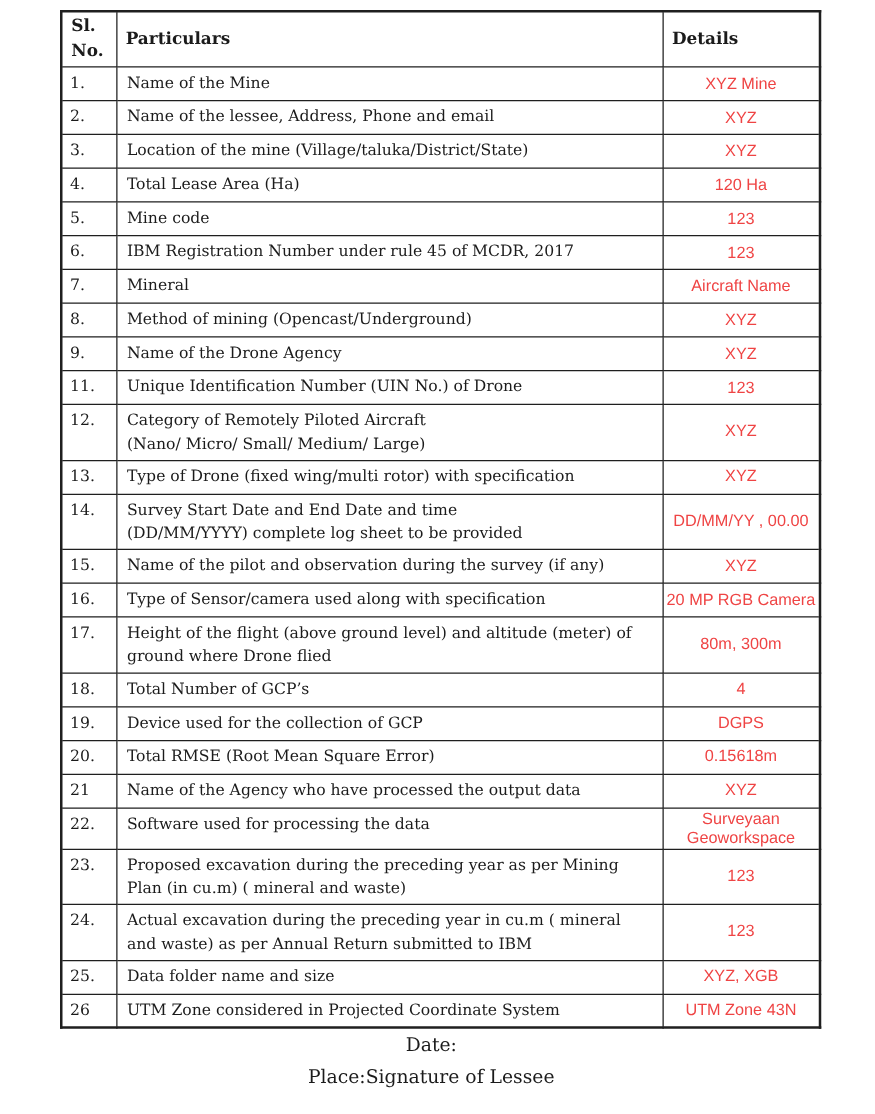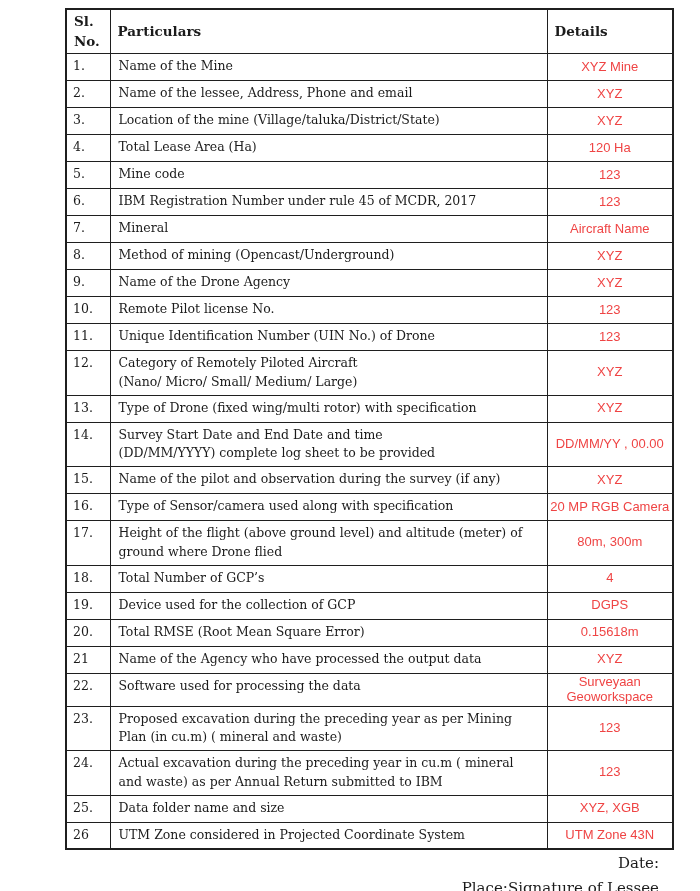--- a/index.html
+++ b/index.html
@@ -10,21 +10,20 @@
     height: 891px;
     font-family: "DejaVu Serif", serif;
     color: #1b1b1b;
     overflow: hidden;
   }
   .page {
     box-sizing: border-box;
     width: 621px;
     height: 891px;
     padding: 8px 0 0 48px;
-    margin-left: 17px;
   }
   table.details-table {
     border-collapse: collapse;
     table-layout: fixed;
     width: 607px;
     border: 2px solid #1f1f1f;
   }
   col.c-sl   { width: 44px; }
   col.c-part { width: 437px; }
   col.c-det  { width: 126px; }
@@ -66,21 +65,21 @@
     line-height: 1.15;
     white-space: pre-line;
   }
   .doc-footer {
     width: 594px;
     margin-top: 4px;
     font-size: 15px;
   }
   .footer-line {
     display: flex;
-    justify-content: flex-end;
+    justify-content: center;
     align-items: baseline;
     margin-bottom: 7px;
   }
 </style>
 </head>
 <body>
 
 <div class="page">
 
   <table class="details-table">
@@ -137,25 +136,20 @@
           <td class="sl">8.</td>
           <td class="part">Method of mining (Opencast/Underground)</td>
           <td class="det">XYZ</td>
         </tr>
         <tr>
           <td class="sl">9.</td>
           <td class="part">Name of the Drone Agency</td>
           <td class="det">XYZ</td>
         </tr>
         <tr>
-          <td class="sl">10.</td>
-          <td class="part">Remote Pilot license No.</td>
-          <td class="det">123</td>
-        </tr>
-        <tr>
           <td class="sl">11.</td>
           <td class="part">Unique Identification Number (UIN No.) of Drone</td>
           <td class="det">123</td>
         </tr>
         <tr>
           <td class="sl">12.</td>
           <td class="part">Category of Remotely Piloted Aircraft
 (Nano/ Micro/ Small/ Medium/ Large)</td>
           <td class="det">XYZ</td>
         </tr>

